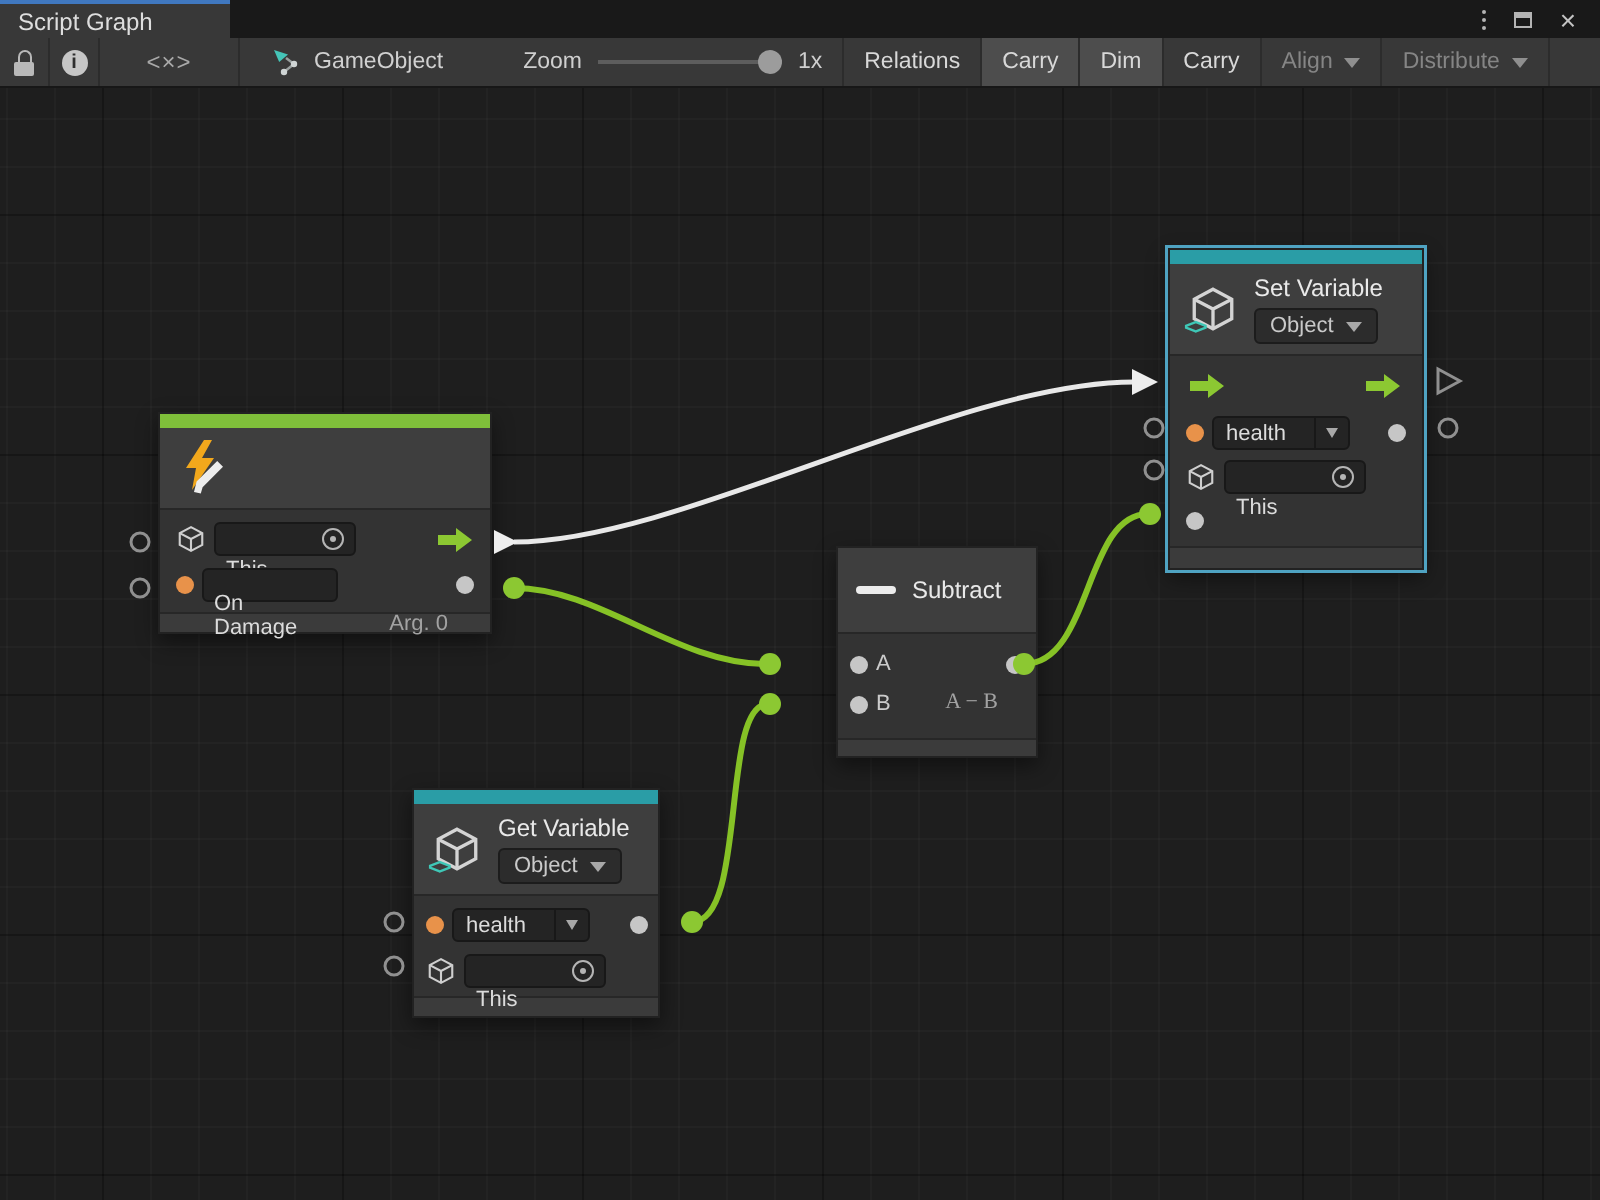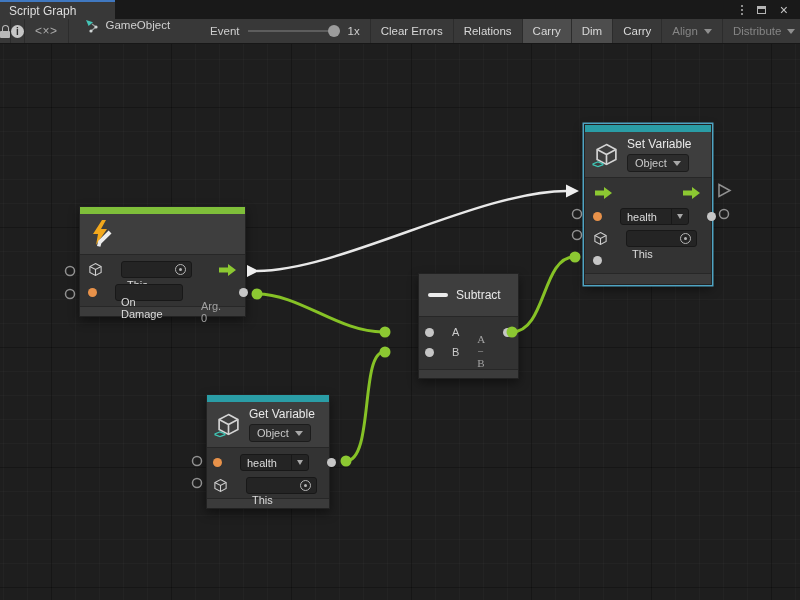--- a/index.html
+++ b/index.html
@@ -20,21 +20,21 @@
   .toolbar{position:absolute;left:0;top:19px;width:800px;height:25px;background:#383838;border-bottom:1px solid #171717;display:flex;align-items:stretch;box-sizing:border-box;overflow:hidden;}
   .tb-btn{display:flex;align-items:center;justify-content:center;padding:0 10px;border-right:1px solid #2c2c2c;color:#d8d8d8;font-size:11.5px;white-space:nowrap;box-sizing:border-box;}
   .tb-btn.icon-btn{width:25px;padding:0;}
   .tb-btn.active{background:#4d4d4d;}
   .tb-btn.disabled{color:#858585;}
   .lock{position:relative;width:10px;height:13px;}
   .lock .shackle{position:absolute;top:0;left:1.5px;width:7px;height:7px;border:1.5px solid #b9b9b9;border-bottom:none;border-radius:4px 4px 0 0;box-sizing:border-box;}
   .lock .body{position:absolute;bottom:0;left:0;width:10px;height:7px;background:#b9b9b9;border-radius:1px;}
   .info-circle{width:13px;height:13px;border-radius:50%;background:#c6c6c6;color:#2e2e2e;font-size:10px;font-weight:bold;display:flex;align-items:center;justify-content:center;}
   .code-glyph{color:#a9a9a9;font-size:12px;letter-spacing:0.5px;}
-  .go-group{display:flex;gap:7px;padding:0 12px 0 16px;color:#d0d0d0;font-size:11.5px;}
+  .go-group{display:flex;align-items:center;gap:7px;padding:0 12px 0 16px;color:#d0d0d0;font-size:11.5px;}
   .zoom-group{display:flex;align-items:center;gap:8px;padding:0 10px 0 28px;color:#cfcfcf;font-size:11.5px;border-right:1px solid #2c2c2c;}
   .slider{position:relative;width:92px;height:12px;}
   .slider .track{position:absolute;left:0;right:0;top:5px;height:2px;background:#5d5d5d;}
   .slider .handle{position:absolute;right:0;top:0;width:12px;height:12px;border-radius:50%;background:#9c9c9c;}
   .caret{width:0;height:0;border-left:4px solid transparent;border-right:4px solid transparent;border-top:5px solid #8f8f8f;margin-left:6px;}
 
   
   .canvas{position:absolute;left:0;top:44px;width:800px;height:556px;overflow:hidden;background-color:#1e1e1e;
     background-image:
       linear-gradient(rgba(0,0,0,0.38) 1px, transparent 1px),
@@ -49,21 +49,21 @@
   
   .node{position:absolute;background:#333333;border:1px solid #222;box-shadow:0 4px 10px rgba(0,0,0,0.45);color:#cbcbcb;font-size:11px;box-sizing:border-box;z-index:2;}
   .node.selected{box-shadow:0 0 0 1.5px #4FA3C2,0 4px 10px rgba(0,0,0,0.45);}
   .accent{height:7px;}
   .accent.green{background:#7FBF3A;}
   .accent.teal{background:#2A9DA6;}
   .nheader{background:#3e3e3e;border-bottom:1px solid #272727;display:flex;align-items:center;gap:8px;padding:5px 9px;}
   .ntitle{font-size:12px;color:#e9e9e9;}
   .nsub{display:flex;align-items:center;gap:6px;margin-top:3px;color:#cfcfcf;}
   .nfooter{background:#3b3b3b;border-top:1px solid #272727;}
-  .row{display:flex;align-items:center;gap:18px;padding:0 8px;box-sizing:border-box;}
+  .row{display:flex;align-items:center;gap:4px;padding:0 8px;box-sizing:border-box;}
   .dot{width:9px;height:9px;border-radius:50%;flex:0 0 auto;}
   .dot.orange{background:#E8924A;}
   .dot.gray{background:#c6c6c6;}
   .field{background:#242424;border:1px solid #181818;border-radius:3px;height:17px;display:flex;align-items:center;gap:4px;padding:0 5px;color:#dcdcdc;box-sizing:border-box;flex:0 0 auto;font-size:11px;}
   .field .flex1{flex:1;margin-top:30px;}
   .pill{background:#2c2c2c;border:1px solid #1c1c1c;border-radius:3px;height:16px;display:inline-flex;align-items:center;gap:6px;padding:0 7px;color:#c9c9c9;font-size:11px;}
   .pill .caret{margin-left:0;border-top-color:#a8a8a8;}
   .select{display:flex;align-items:stretch;background:#242424;border:1px solid #181818;border-radius:3px;height:17px;box-sizing:border-box;flex:0 0 auto;}
   .select .txt{display:flex;align-items:center;padding:0 6px;color:#dcdcdc;width:38px;}
   .select .arrow{display:flex;align-items:center;justify-content:center;width:16px;border-left:1px solid #181818;}
@@ -115,30 +115,27 @@
       <svg width="14" height="14" viewBox="0 0 14 14">
         <polygon points="1,1 8,3.2 3.6,7" fill="#45C5B8"></polygon>
         <line x1="7" y1="5" x2="11" y2="8" stroke="#9aa0a0" stroke-width="1.2"></line>
         <line x1="11" y1="8" x2="6" y2="12" stroke="#9aa0a0" stroke-width="1.2"></line>
         <circle cx="11" cy="8" r="1.6" fill="#cfd4d4"></circle>
         <circle cx="6" cy="12" r="1.6" fill="#cfd4d4"></circle>
       </svg>
       <span>GameObject</span>
     </div>
     <div class="zoom-group">
-      <span>Event</span>
+      <span>Zoom</span>
       <span class="slider">
         <span class="track"></span>
         <span class="handle"></span>
       </span>
       <span>1x</span>
     </div>
-    <div class="tb-btn">
-        <span>Clear Errors</span>
-      </div>
     <div class="tb-btn">
         <span>Relations</span>
       </div>
     <div class="tb-btn active">
         <span>Carry</span>
       </div>
     <div class="tb-btn active">
         <span>Dim</span>
       </div>
     <div class="tb-btn">

